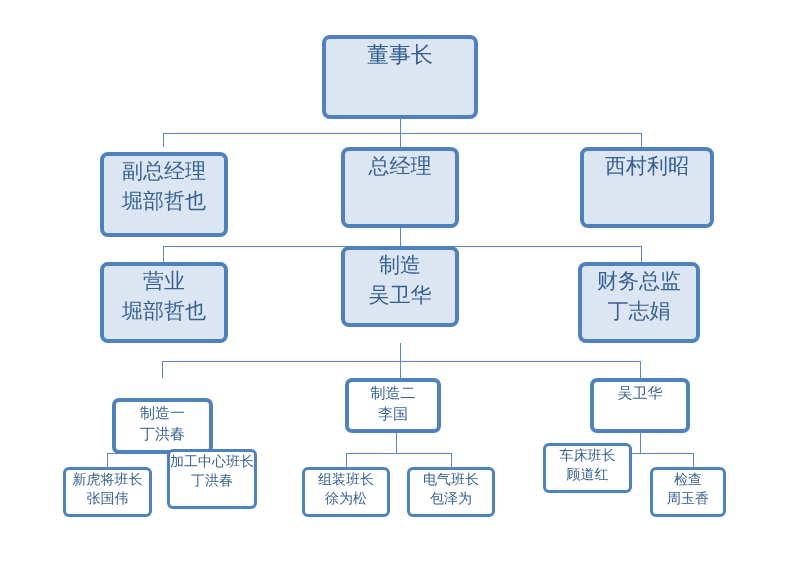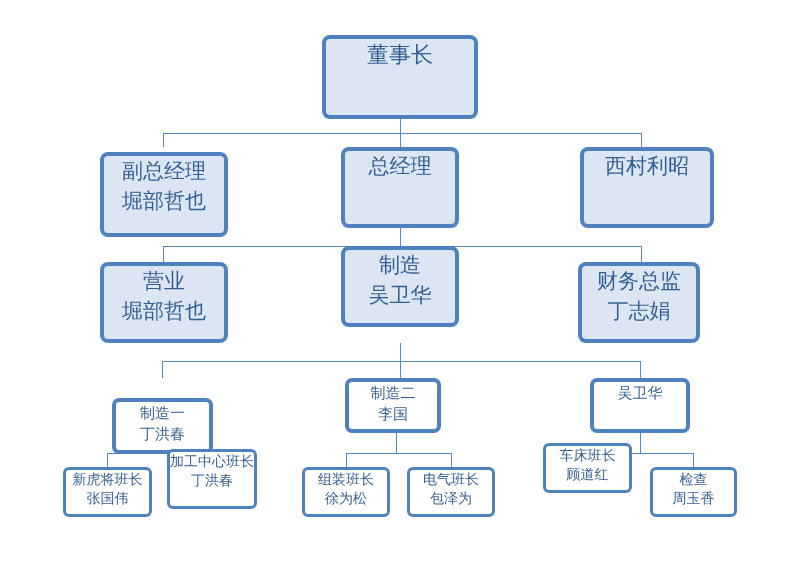--- a/index.html
+++ b/index.html
@@ -123,18 +123,18 @@
     <span class="line">包泽为</span>
   </div>
   <div class="node lv5" style="left:302px;top:467px;width:88px;height:50px">
     <span class="line">组装班长</span>
     <span class="line">徐为松</span>
   </div>
   <div class="node lv5" style="left:543px;top:443px;width:89px;height:50px">
     <span class="line">车床班长</span>
     <span class="line">顾道红</span>
   </div>
-  <div class="node lv5" style="left:650px;top:467px;width:87px;height:50px">
+  <div class="node lv5" style="left:650px;top:467px;width:76px;height:50px">
     <span class="line">检查</span>
     <span class="line">周玉香</span>
   </div>
 
 </div>
 
 </body></html>

